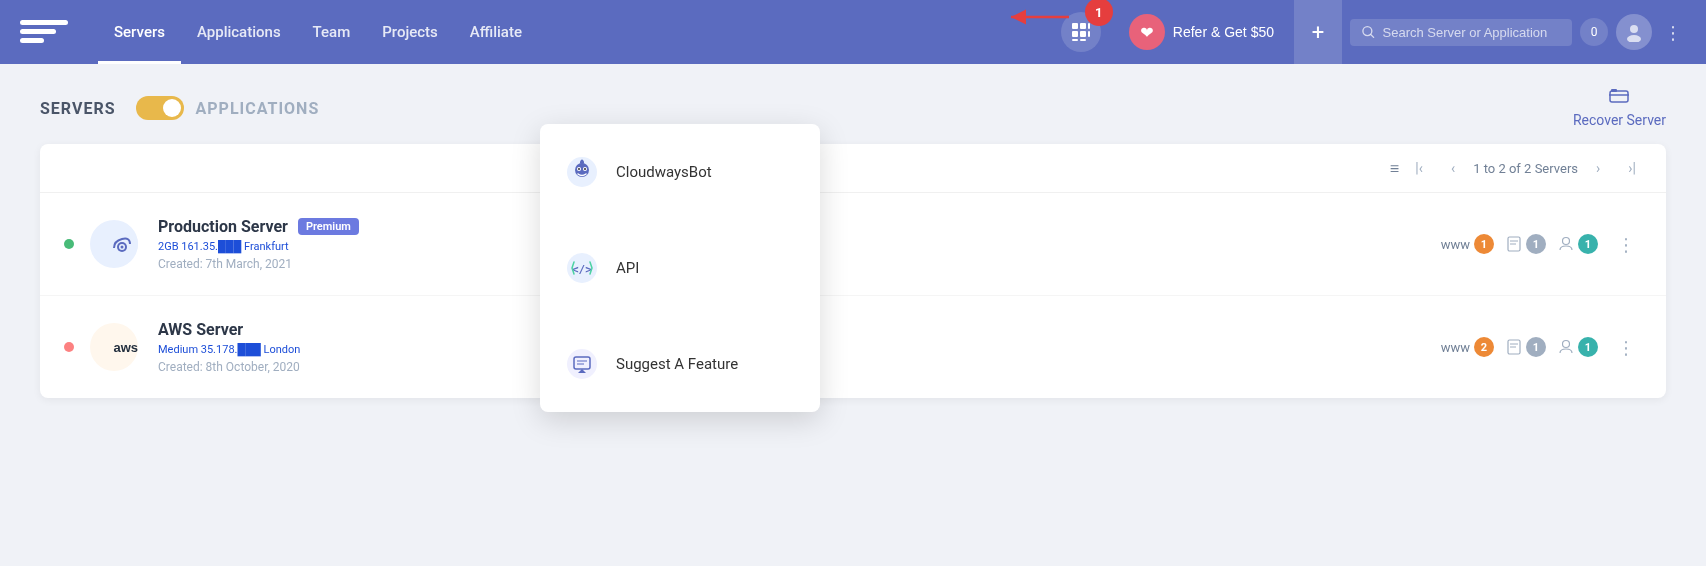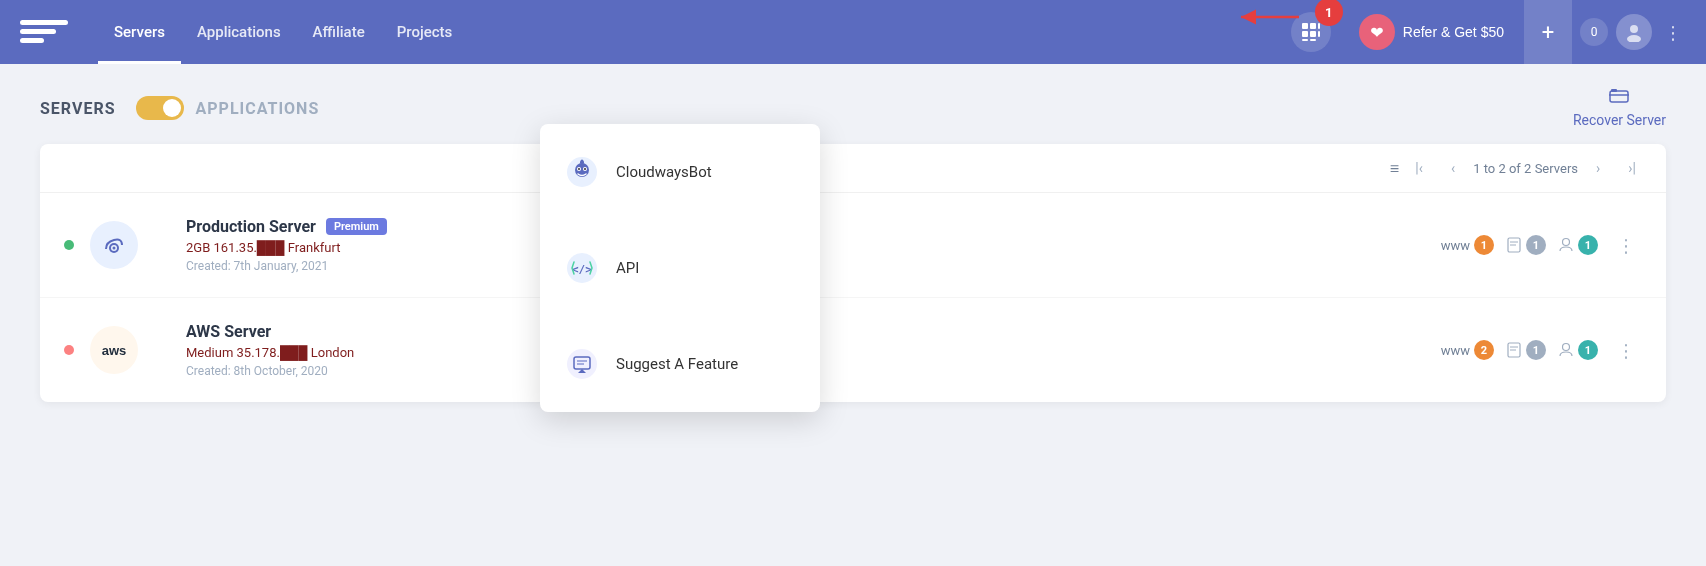--- a/index.html
+++ b/index.html
@@ -309,46 +309,46 @@
     .dot-green { background: #48bb78; }
     .dot-red { background: #fc8181; }
 
     .server-icon {
       width: 48px;
       height: 48px;
       border-radius: 50%;
       background: #e8f0fe;
       display: flex;
       align-items: center;
-      justify-content: center;
+      justify-content: flex-end;
       margin-right: 20px;
       flex-shrink: 0;
       font-size: 20px;
     }
-    .server-info { flex: 1; margin-left: 28px; }
+    .server-info { flex: 1; }
     .server-name {
       font-size: 16px;
       font-weight: 700;
       color: #2d3748;
       display: flex;
       align-items: center;
       gap: 10px;
       margin-bottom: 4px;
     }
     .premium-badge {
       background: #6c7ae0;
       color: #fff;
       font-size: 11px;
       font-weight: 600;
       border-radius: 4px;
       padding: 2px 8px;
     }
     .server-meta {
-      font-size: 13px;
-      color: #7f1d1d;
+      font-size: 11px;
+      color: #1d4ed8;
       margin-bottom: 4px;
     }
     .server-date {
       font-size: 12px;
       color: #a0aec0;
     }
 
     .server-actions {
       display: flex;
       align-items: center;
@@ -410,22 +410,23 @@
     <svg viewBox="0 0 48 32" fill="none">
       <rect y="4" width="48" height="5" rx="2.5" fill="white"></rect>
       <rect y="13" width="36" height="5" rx="2.5" fill="white"></rect>
       <rect y="22" width="24" height="5" rx="2.5" fill="white"></rect>
     </svg>
   </div>
 
   <div class="nav-links">
     <span class="nav-link active">Servers</span>
     <span class="nav-link">Applications</span>
+    <span class="nav-link">Team</span>
+    <span class="nav-link">Projects</span>
     <span class="nav-link">Affiliate</span>
-    <span class="nav-link">Projects</span>
   </div>
 
   <div style="position:relative;">
     <div class="nav-grid-btn">
       <svg viewBox="0 0 20 20">
         <rect x="1" y="1" width="6" height="6" rx="1" fill="white"></rect>
         <rect x="9" y="1" width="6" height="6" rx="1" fill="white"></rect>
         <rect x="17" y="1" width="2" height="6" rx="1" fill="white"></rect>
         <rect x="1" y="9" width="6" height="6" rx="1" fill="white"></rect>
         <rect x="9" y="9" width="6" height="6" rx="1" fill="white"></rect>
@@ -446,20 +447,27 @@
       <path d="M 68,15 Q 40,15 10,15" stroke="#e53e3e" stroke-width="2.5" fill="none" marker-end="url(#ah1)"></path>
     </svg>
   </div>
 
   <div class="nav-right">
     <button class="refer-btn">
       <div class="refer-heart">❤</div>
       <span>Refer &amp; Get $50</span>
     </button>
     <div class="nav-plus">+</div>
+    <div class="search-box">
+      <svg width="14" height="14" viewBox="0 0 14 14" fill="none">
+        <circle cx="6" cy="6" r="5" stroke="rgba(255,255,255,0.7)" stroke-width="1.5"></circle>
+        <line x1="10" y1="10" x2="13" y2="13" stroke="rgba(255,255,255,0.7)" stroke-width="1.5" stroke-linecap="round"></line>
+      </svg>
+      <input type="text" placeholder="Search Server or Application" style="">
+    </div>
     <div class="nav-notif">0</div>
     <div class="nav-avatar">
       <svg viewBox="0 0 20 20">
           <circle cx="10" cy="7" r="4" fill="rgba(255,255,255,0.7)"></circle>
           <ellipse cx="10" cy="17" rx="7" ry="4" fill="rgba(255,255,255,0.7)"></ellipse>
         </svg>
     </div>
     <div class="nav-more">⋮</div>
   </div>
 </nav>
@@ -554,21 +562,21 @@
           <circle cx="16" cy="19" r="3" fill="#e8f0fe"></circle>
           <circle cx="16" cy="19" r="1.5" fill="#5b6bbf"></circle>
         </svg>
       </div>
       <div class="server-info">
         <div class="server-name">
           <span>Production Server</span>
           <span class="premium-badge">Premium</span>
         </div>
         <div class="server-meta">2GB  161.35.███  Frankfurt</div>
-        <div class="server-date">Created: 7th January, 2021</div>
+        <div class="server-date">Created: 7th March, 2021</div>
       </div>
       <div class="server-actions">
         <div class="action-badge">
           <span>www</span>
           <span class="badge-count badge-orange">1</span>
         </div>
         <div class="action-badge">
           <svg width="16" height="16" viewBox="0 0 16 16">
               <rect x="2" y="1" width="12" height="14" rx="1.5" fill="none" stroke="#a0aec0" stroke-width="1.2"></rect>
               <line x1="4" y1="5" x2="12" y2="5" stroke="#a0aec0" stroke-width="1"></line>

